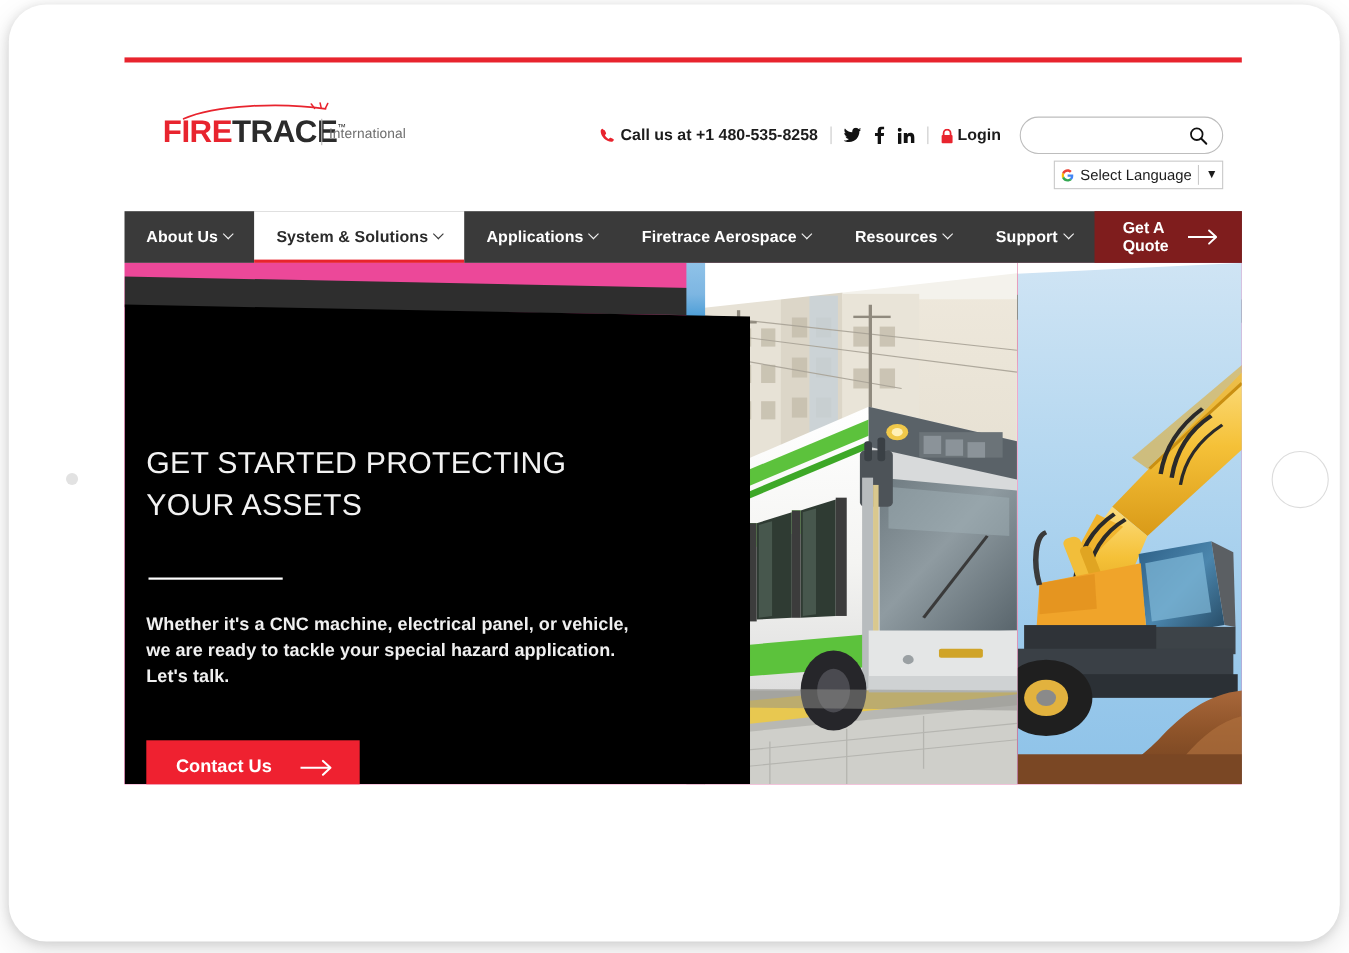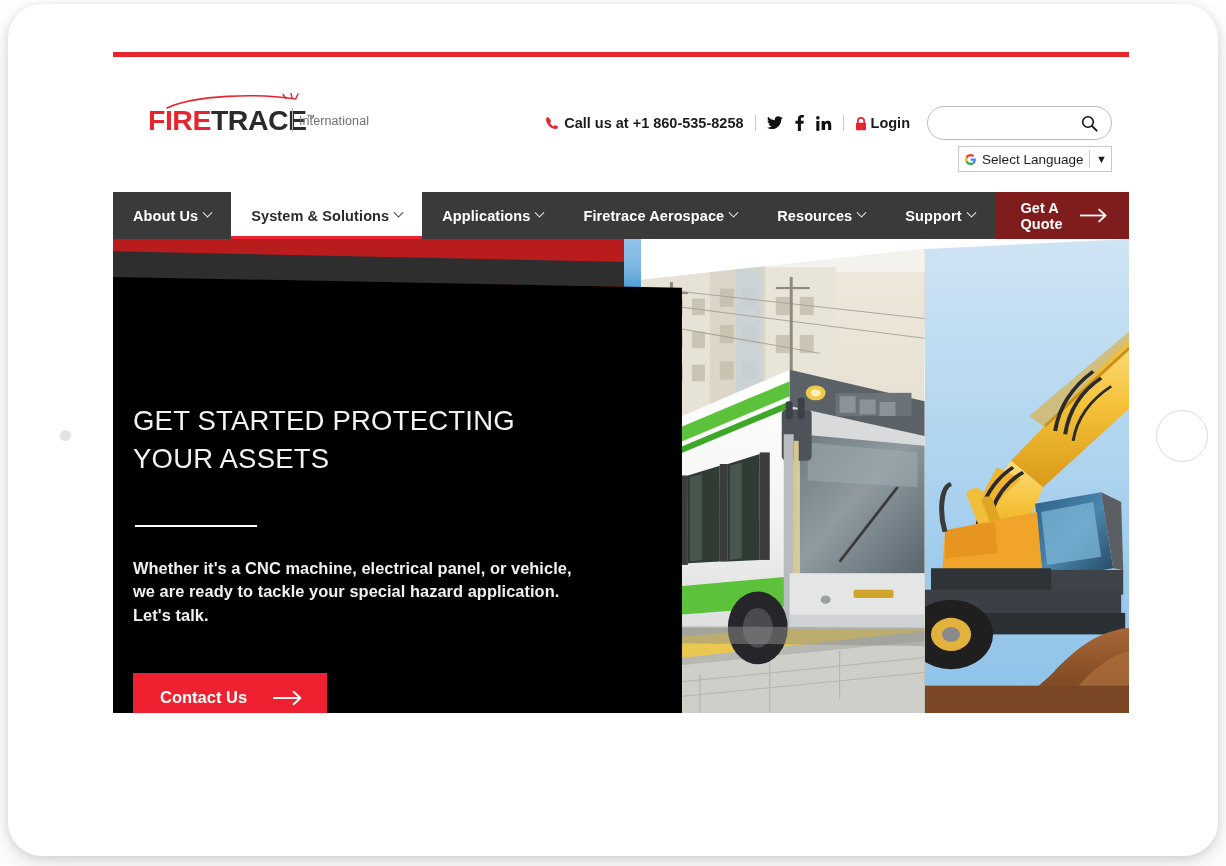--- a/index.html
+++ b/index.html
@@ -160,21 +160,21 @@
     padding:0 22px 0 26px; cursor:pointer;
     font-size:14.5px; font-weight:bold;
   }
   #nav-quote-arrow{ display:flex; align-items:center; }
   #nav-tail{ flex:1; background:#3a3a3a; }
 
   
   #hero{
     position:relative;
     height:474px;
-    background:#b91c1c;
+    background:#ec4899;
     overflow:hidden;
   }
 
   
   #hero-gray-band{
     position:absolute; left:0; top:0; width:100%; height:100%;
     background:#2e2e2e;
     clip-path:polygon(0% 2.6%, 100% 7.0%, 100% 11.5%, 0% 8.5%);
   }
   #hero-black-panel{
@@ -287,21 +287,21 @@
         <div id="logo-divider"></div>
         <div id="logo-intl">International</div>
       </a>
 
       <div id="utility-row">
 
         <a id="call-link">
           <svg width="14" height="14" viewBox="0 0 16 16">
             <path d="M3.2 1.2 C2.2 1.4 1.2 2.5 1.2 3.6 c0 5.6 5.6 11.2 11.2 11.2 1.1 0 2.2-1 2.4-2 .1-.5-.1-.8-.5-1l-2.6-1.2c-.4-.2-.8-.1-1.1.2l-1 1.1c-1.8-.9-3.2-2.3-4.1-4.1l1.1-1c.3-.3.4-.7.2-1.1L5.6 3.1c-.2-.5-.6-.7-1.1-.6z" fill="#e8242e"></path>
           </svg>
-          <span>Call us at +1 860-535-8258</span>
+          <span>Call us at +1 480-535-8258</span>
         </a>
 
         <div class="util-divider"></div>
 
         <div id="social-icons">
           <a class="social-ico">
             <svg width="16" height="14" viewBox="0 0 20 17">
               <path d="M20 2.0c-.7.3-1.5.5-2.4.6.8-.5 1.5-1.3 1.8-2.3-.8.5-1.7.8-2.6 1C16 .5 14.9 0 13.8 0c-2.3 0-4.1 1.8-4.1 4.1 0 .3 0 .6.1.9C6.3 4.8 3.3 3.2 1.4.7c-.4.6-.6 1.3-.6 2.1 0 1.4.7 2.7 1.8 3.4-.7 0-1.3-.2-1.9-.5v.1c0 2 1.4 3.6 3.3 4-.3.1-.7.1-1.1.1-.3 0-.5 0-.8-.1.5 1.6 2 2.8 3.8 2.8-1.4 1.1-3.2 1.8-5.1 1.8-.3 0-.7 0-1-.1 1.8 1.2 4 1.8 6.3 1.8 7.5 0 11.7-6.3 11.7-11.7v-.5c.8-.6 1.5-1.3 2.1-2.1z" fill="#111"></path>
             </svg>
           </a>

